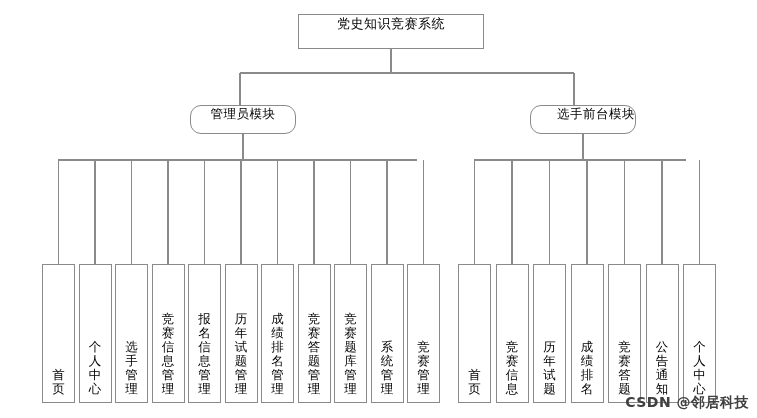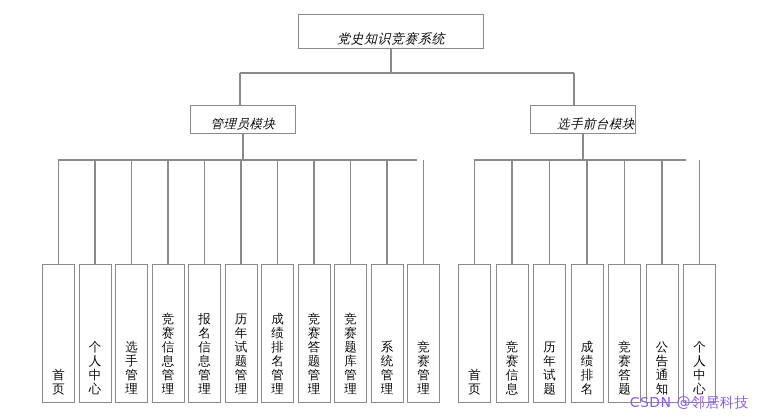--- a/index.html
+++ b/index.html
@@ -25,39 +25,39 @@
     height: 418px;
     pointer-events: none;
   }
   .node {
     position: absolute;
     box-sizing: border-box;
     border: 1px solid #8a8a8a;
     background: #ffffff;
     color: #000000;
     display: flex;
-    align-items: flex-end;
+    align-items: flex-start;
     justify-content: center;
     z-index: 2;
-    font-style: italic;
   }
   .node-root {
     left: 298px;
     top: 14px;
     width: 186px;
     height: 35px;
     font-size: 13px;
     letter-spacing: 0.5px;
   }
   .node-module {
     top: 105px;
     width: 106px;
     height: 29px;
     font-size: 12.5px;
     letter-spacing: 0.5px;
+    border-radius: 11px;
   }
   .node-module.left  { left: 190px; }
   .node-module.right { left: 530px; padding-left: 26px; }
 
   .leaf {
     position: absolute;
     top: 264px;
     width: 33px;
     height: 139px;
     box-sizing: border-box;
@@ -76,24 +76,25 @@
     line-height: 1.12;
     color: #000000;
     letter-spacing: 0;
     white-space: pre-line;
   }
   .watermark {
     position: absolute;
     right: 8px;
     bottom: 6px;
     font-size: 14px;
-    color: #8b5cf6;
+    color: #404040;
     letter-spacing: 0.5px;
     z-index: 3;
     user-select: none;
+    font-weight: bold;
   }
 </style>
 </head>
 <body>
 
 <div id="diagram-root">
 
   <svg id="svg-connectors" viewBox="0 0 757 418" width="757" height="418" xmlns="http://www.w3.org/2000/svg">
     <g stroke="#8a8a8a" stroke-width="1.1" fill="none" shape-rendering="crispEdges">
 

